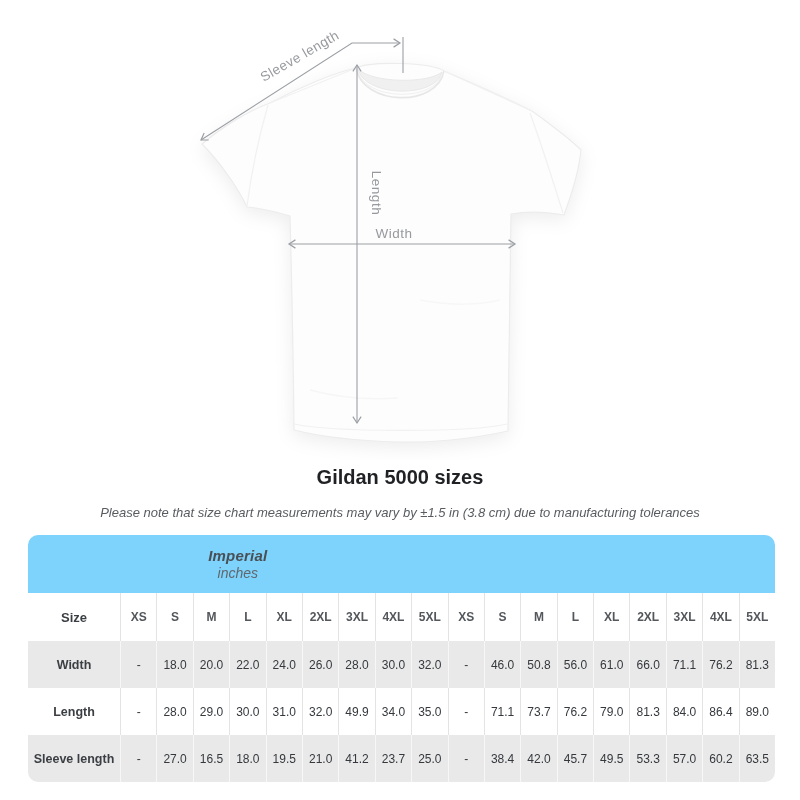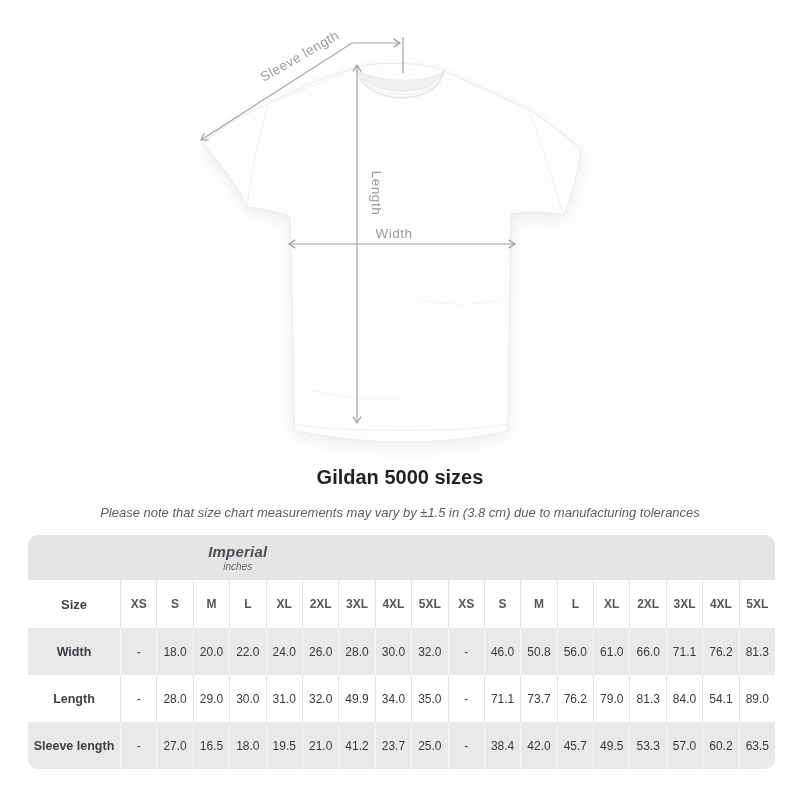--- a/index.html
+++ b/index.html
@@ -18,31 +18,31 @@
   .page-subtitle {
     text-align:center; font-size:13px; font-style:italic; color:#585c60;
     margin:0 0 15px;
   }
 
   .table-wrap {
     margin:0 25px 0 28px;
     border-radius:10px;
     overflow:hidden;
   }
-  .t-groups { display:flex; background:#e5e5e5; height:45px; }
+  .t-groups { display:flex; background:#7dd3fc; height:58px; }
   .group {
     display:flex; flex-direction:column; align-items:center; justify-content:center;
     gap:1px;
   }
   .g-imperial { flex:0 0 calc(50% + 46px); }
   .g-metric   { flex:1 1 0; }
   .group-name { font-size:15px; font-weight:bold; font-style:italic; color:#494f55; letter-spacing:.2px; }
-  .group-unit { font-size:10px; font-style:italic; color:#61676d; }
-
-  .t-row { display:flex;justify-content:center; }
+  .group-unit { font-size:14px; font-style:italic; color:#61676d; }
+
+  .t-row { display:flex; }
   .r-size  { height:48px; background:#ffffff; }
   .r-gray  { height:47px; background:#e9e9e9; }
   .r-white { height:47px; background:#ffffff; }
 
   .lcell, .cell { display:flex; align-items:center; justify-content:center; }
   .lcell { flex:0 0 92px; font-weight:bold; font-size:12.5px; color:#3b3f43; }
   .r-size .lcell { font-size:13px; }
   .cell  { flex:1 1 0; min-width:0; font-size:12px; color:#35393d; }
   .r-size .cell  { border-left:1px solid #e3e3e3; font-weight:bold; color:#53575b; }
   .r-white .cell { border-left:1px solid #e3e3e3; }
@@ -172,21 +172,21 @@
     <div class="cell">49.9</div>
     <div class="cell">34.0</div>
     <div class="cell">35.0</div>
     <div class="cell">-</div>
     <div class="cell">71.1</div>
     <div class="cell">73.7</div>
     <div class="cell">76.2</div>
     <div class="cell">79.0</div>
     <div class="cell">81.3</div>
     <div class="cell">84.0</div>
-    <div class="cell">54.1</div>
+    <div class="cell">86.4</div>
     <div class="cell">89.0</div>
   </div>
 
   <div class="t-row r-gray">
     <div class="lcell">Sleeve length</div>
     <div class="cell">-</div>
     <div class="cell">27.0</div>
     <div class="cell">16.5</div>
     <div class="cell">18.0</div>
     <div class="cell">19.5</div>

